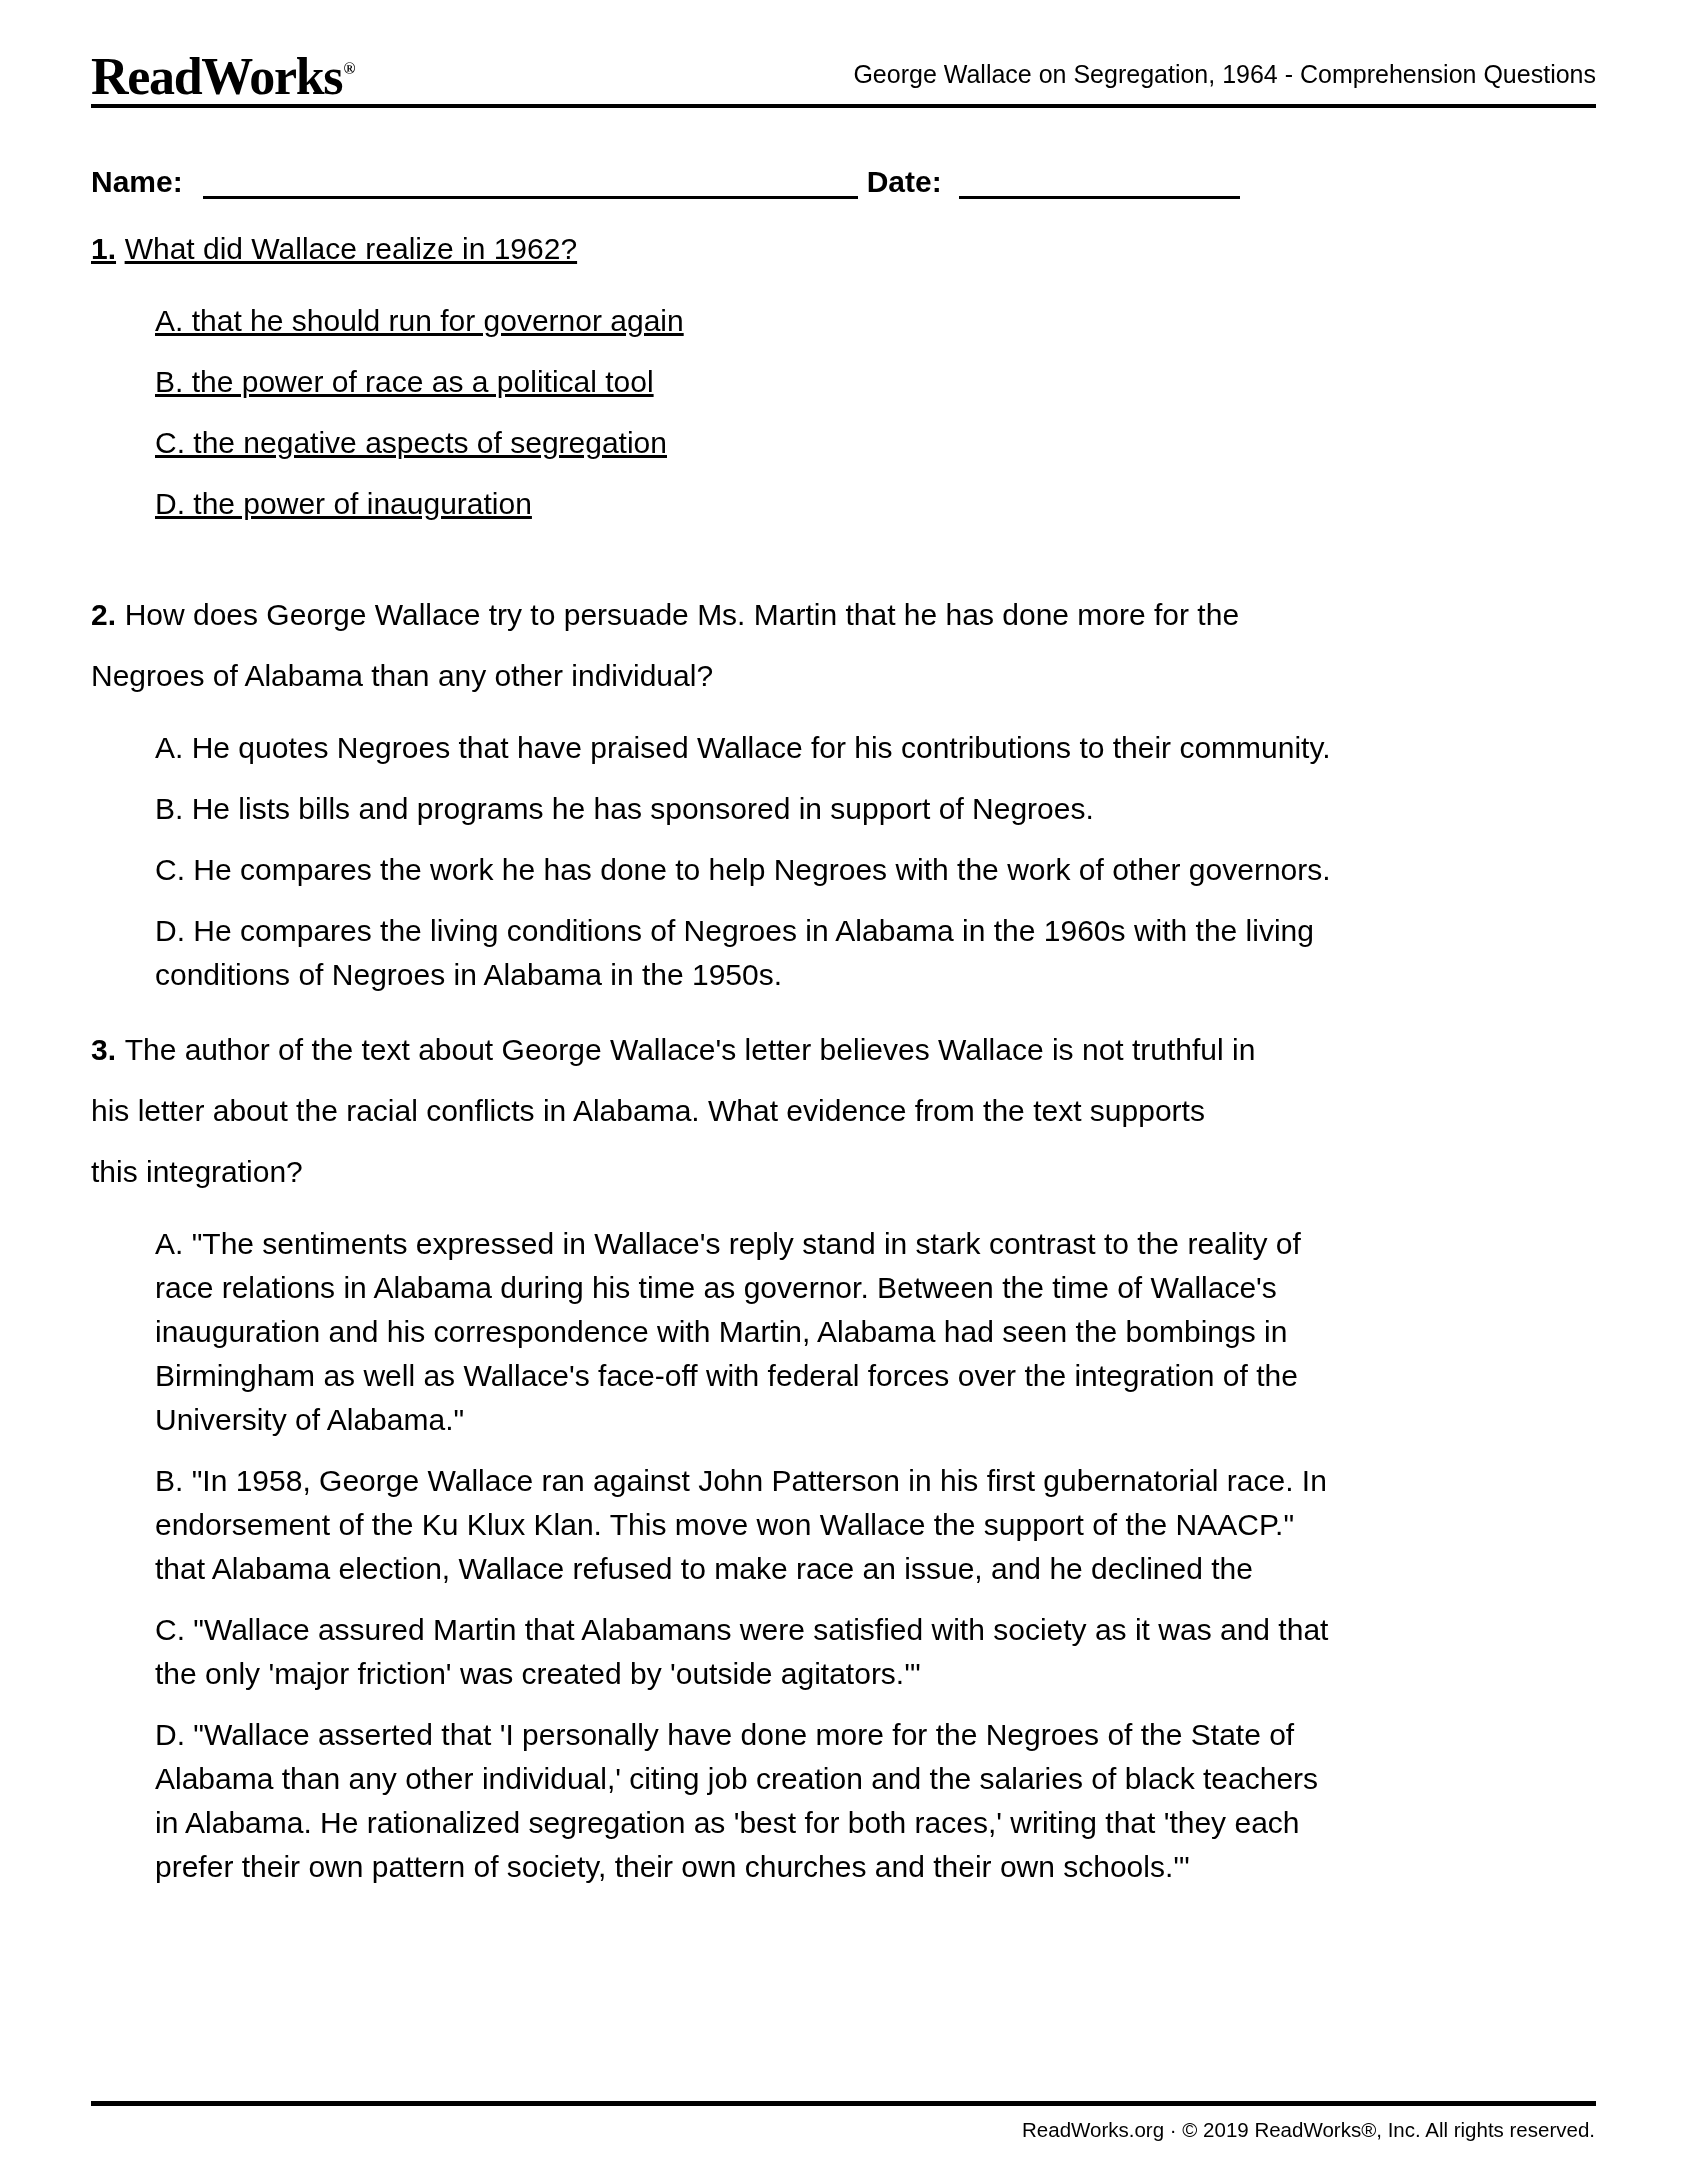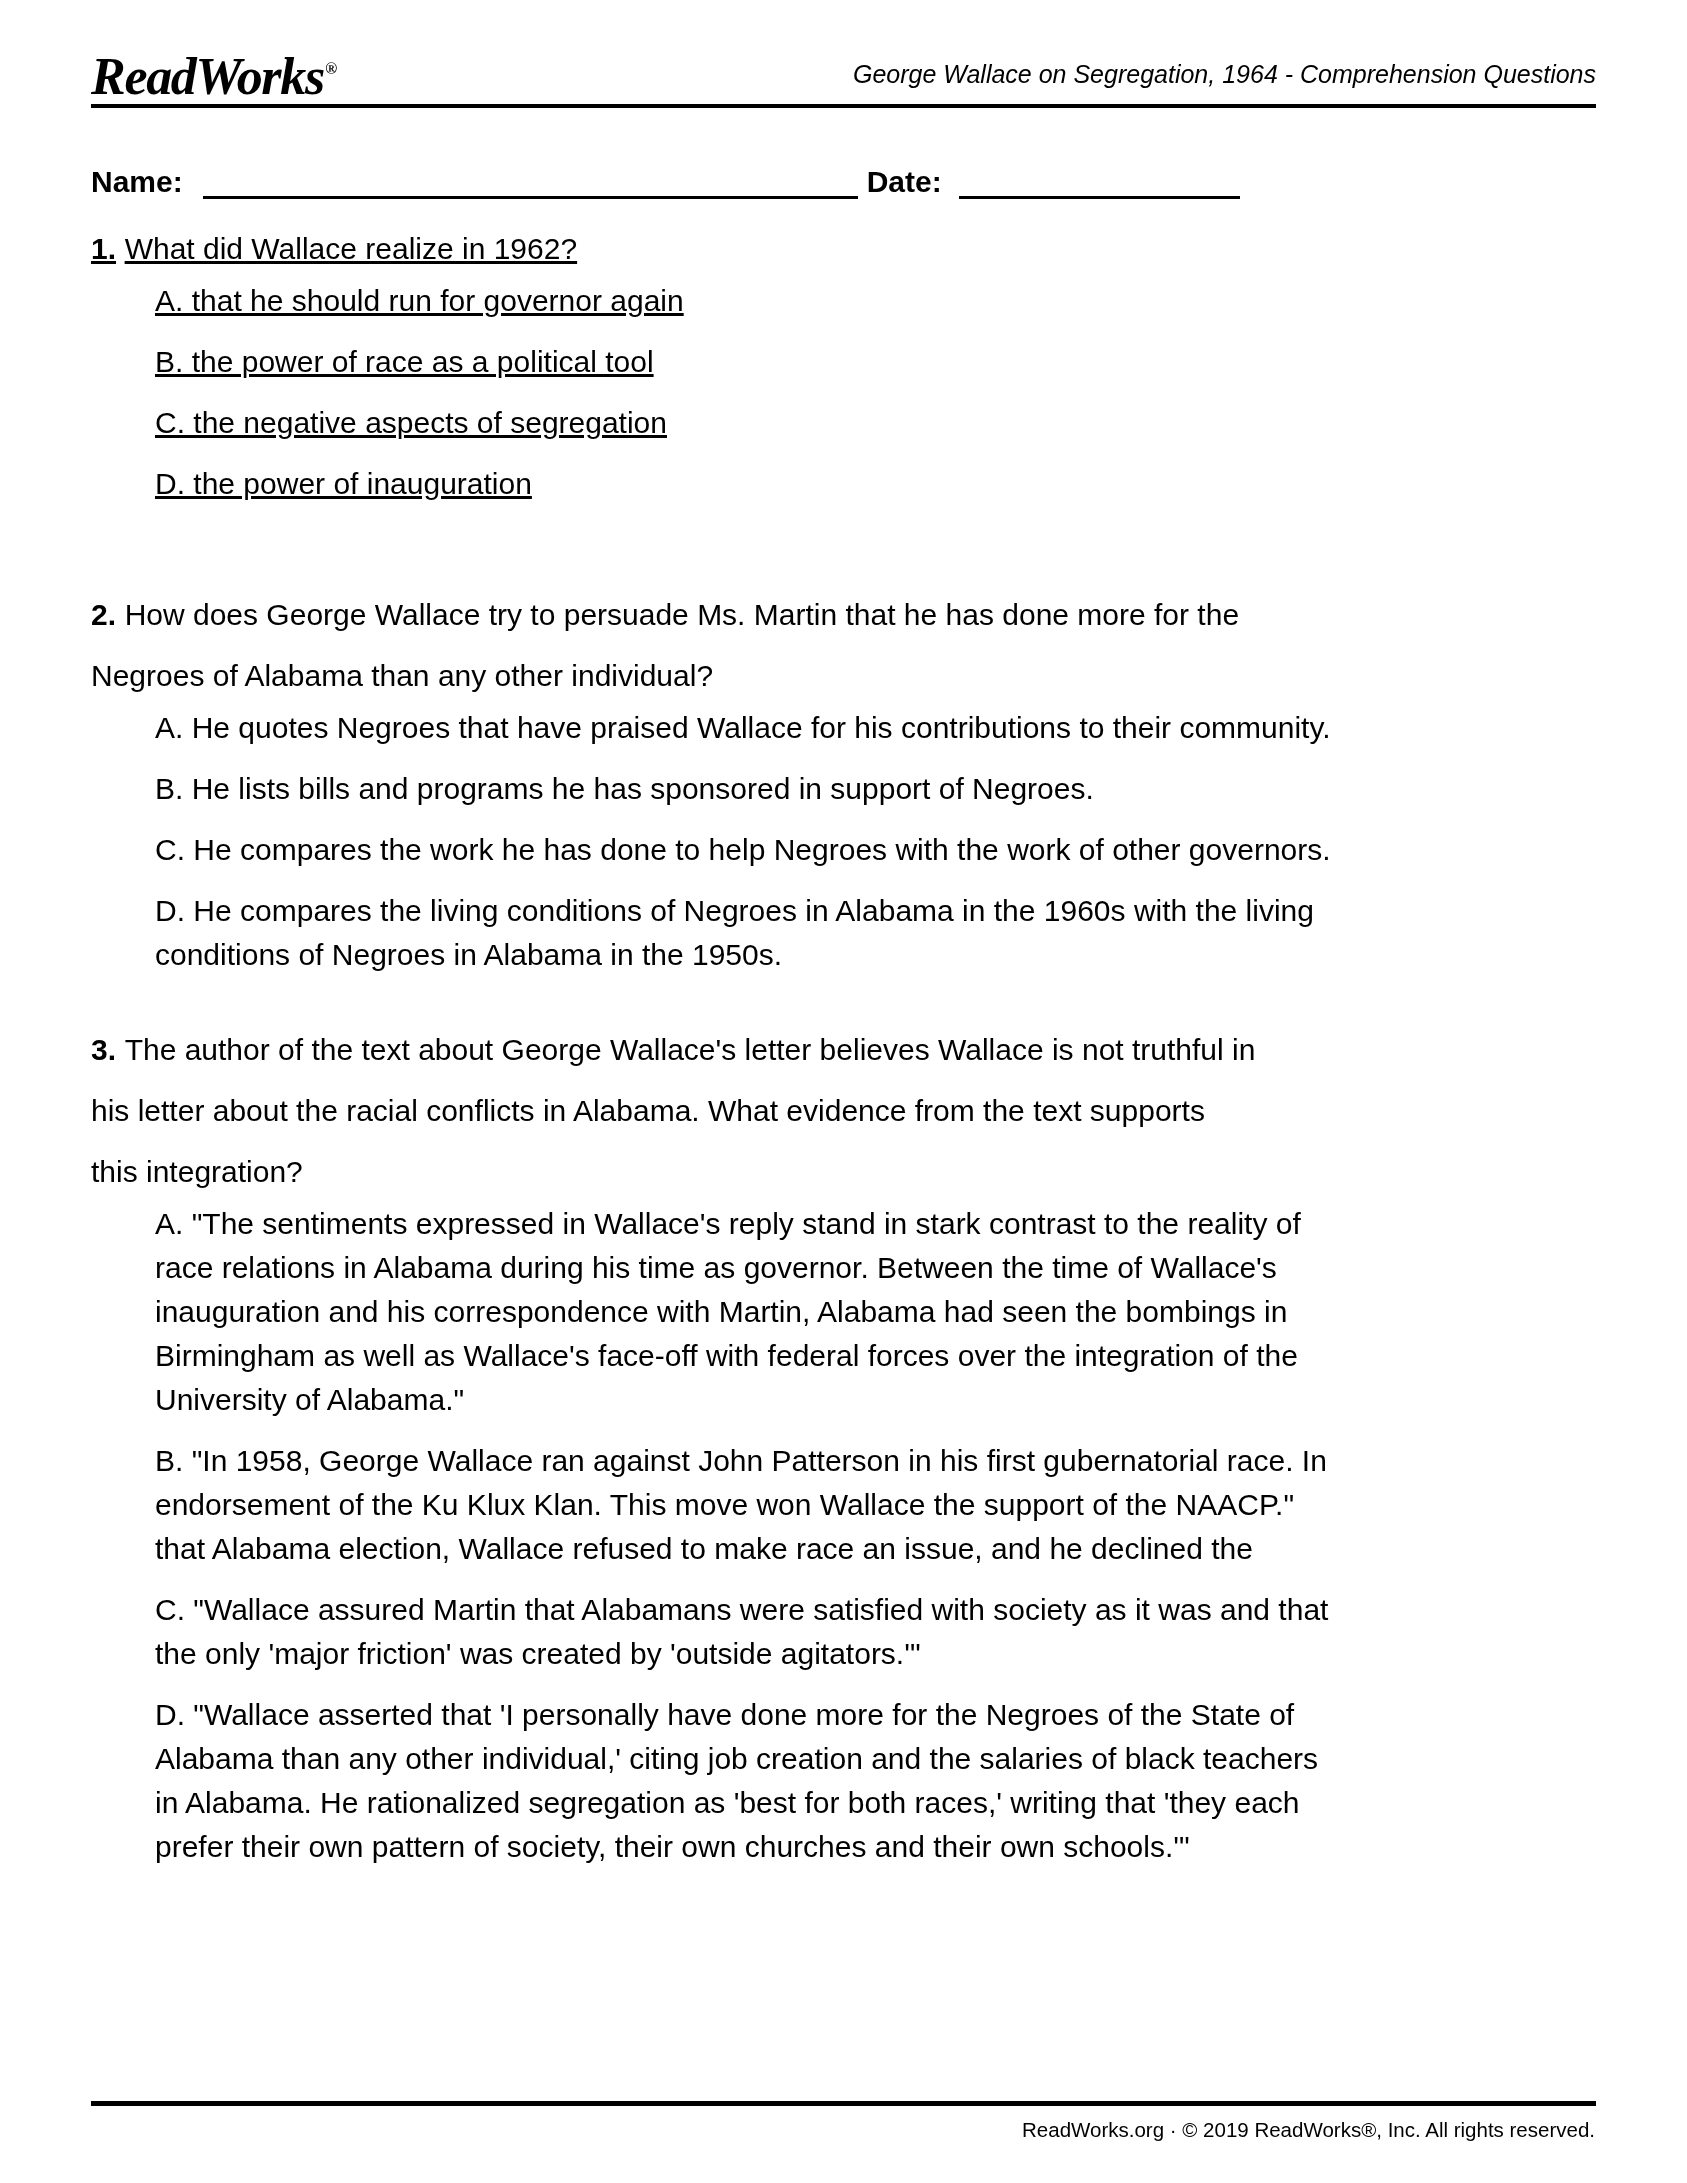--- a/index.html
+++ b/index.html
@@ -10,21 +10,21 @@
     color:#000000;
     font-family:"Liberation Sans","DejaVu Sans",sans-serif;
     font-size:30px;
     overflow:hidden;
     margin:0 auto;
   }
   
   .header{
     position:absolute;left:91px;right:91px;top:56px;height:48px;
     border-bottom:4.6px solid #000;
-    display:flex;justify-content:space-between;align-items:flex-start;font-style:italic;
+    display:flex;justify-content:space-between;align-items:flex-start;
   }
   .logo{
     font-family:"Liberation Serif","DejaVu Serif",serif;
     font-weight:bold;font-size:52px;line-height:42px;letter-spacing:-1.3px;
     white-space:nowrap;
   }
   .logo .reg{
     display:inline-block;font-size:16px;letter-spacing:0;
     position:relative;top:-20px;left:1.3px;font-weight:bold;
   }
@@ -39,21 +39,21 @@
   .name-blank{width:655px;margin-left:20px;}
   .date-label{margin-left:9px;}
   .date-blank{width:281px;margin-left:17px;}
   
   .question{position:absolute;left:91px;right:91px;}
   .q1{top:218px;text-decoration:underline;}
   .q2{top:584px;}
   .q3{top:1019px;}
   .stem .line{display:block;white-space:nowrap;line-height:61px;}
   .qnum{font-weight:bold;margin-right:8.6px;}
-  .choices{padding-left:64px;}
+  .choices{margin-top:20px;padding-left:64px;}
   .choice{margin-bottom:17px;}
   .choice .line{display:block;white-space:nowrap;line-height:44px;}
   
   .footer-rule{position:absolute;left:91px;right:91px;top:2101px;height:4.6px;background:#000;}
   .footer-text{
     position:absolute;right:92px;top:2117px;
     font-size:20.5px;line-height:25px;white-space:nowrap;
   }
 </style>
 </head>

